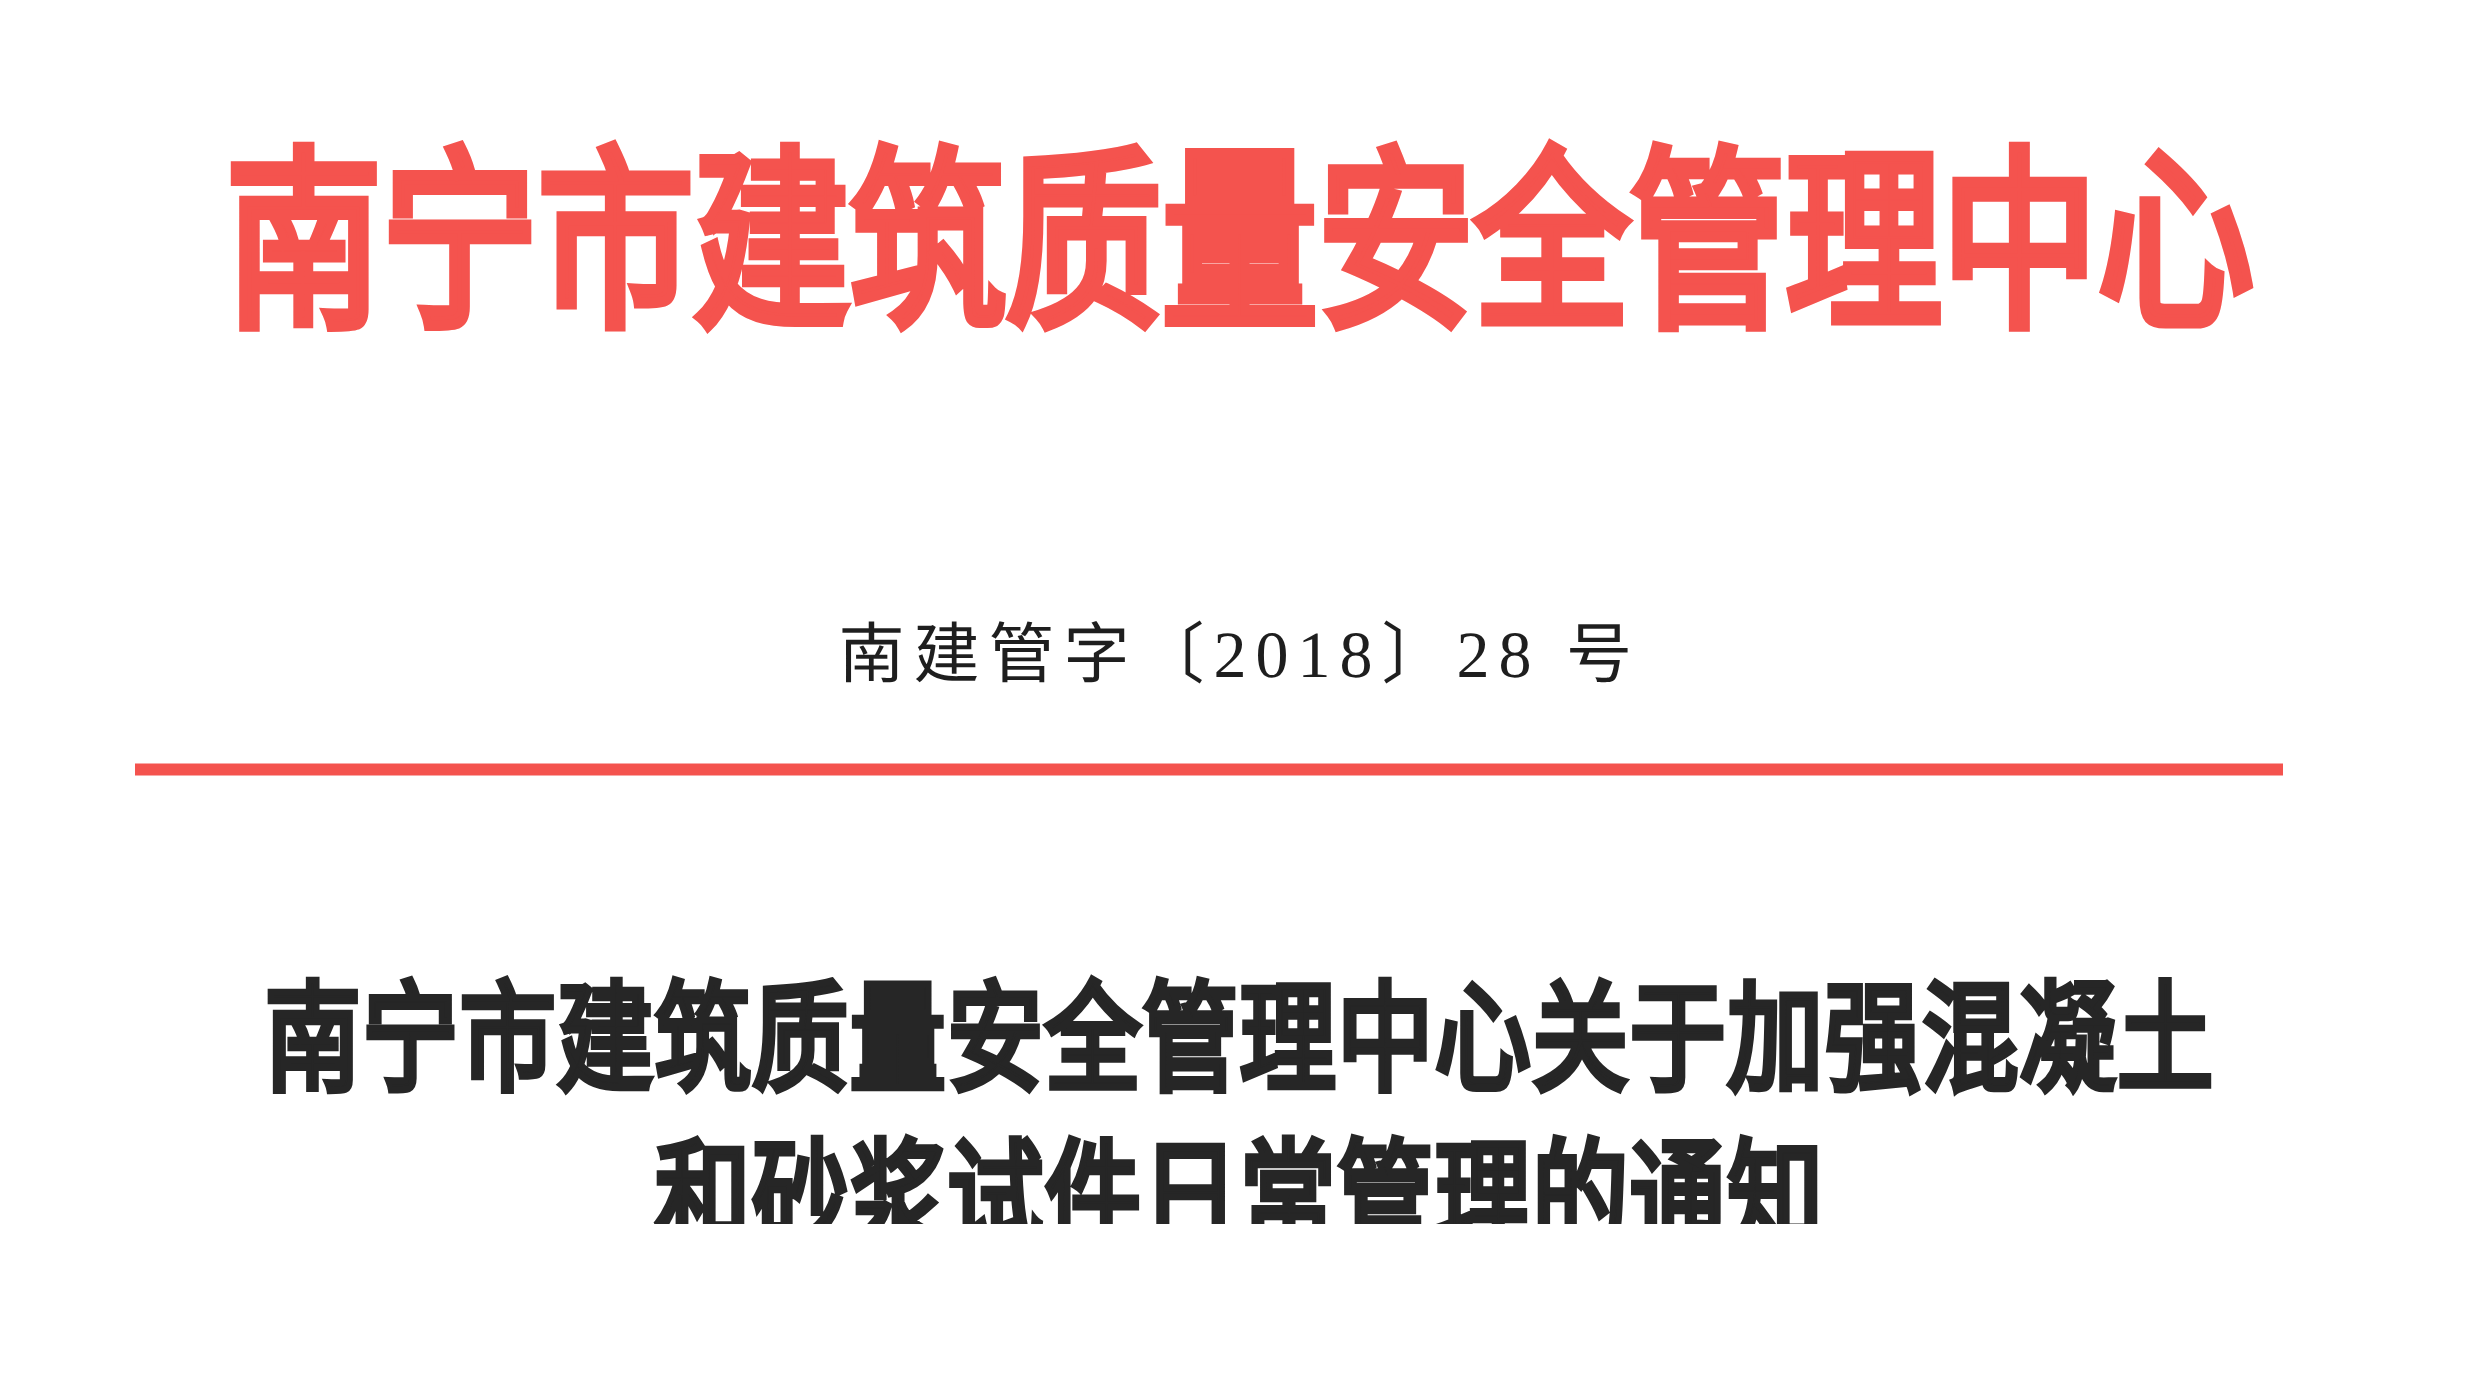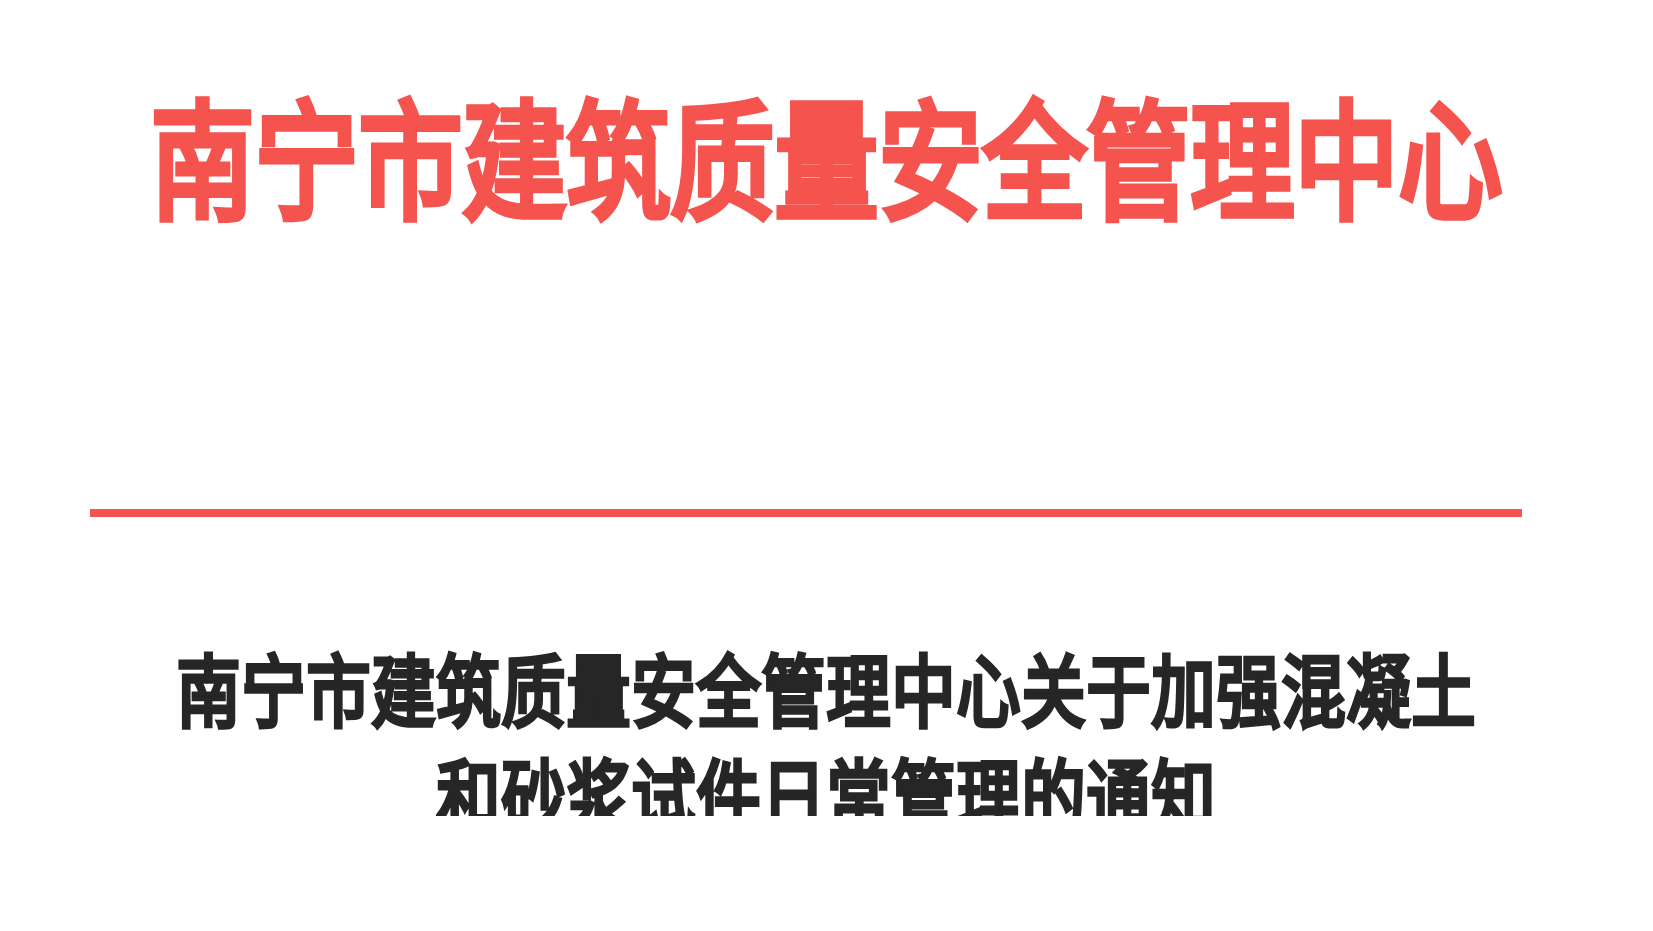--- a/index.html
+++ b/index.html
@@ -78,20 +78,21 @@
   }
   .doc-title .title-line { display: block; }
 </style>
 </head>
 <body>
 
 <div class="page">
 
   <div class="org-name">南宁市建筑质量安全管理中心</div>
 
+  <div class="doc-number">南建管字〔2018〕28 号</div>
 
   <div class="red-line"></div>
 
   <div class="doc-title">
     <span class="title-line">南宁市建筑质量安全管理中心关于加强混凝土</span>
     <span class="title-line">和砂浆试件日常管理的通知</span>
   </div>
 
 </div>
 

